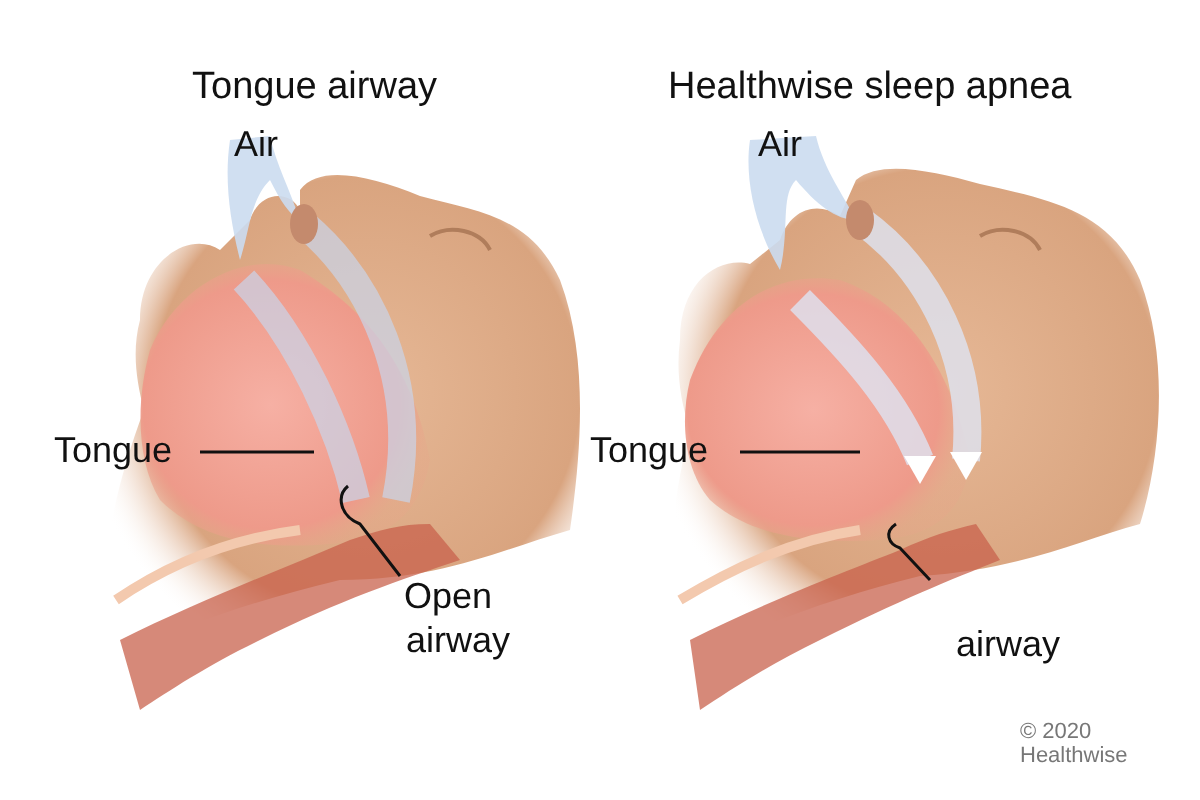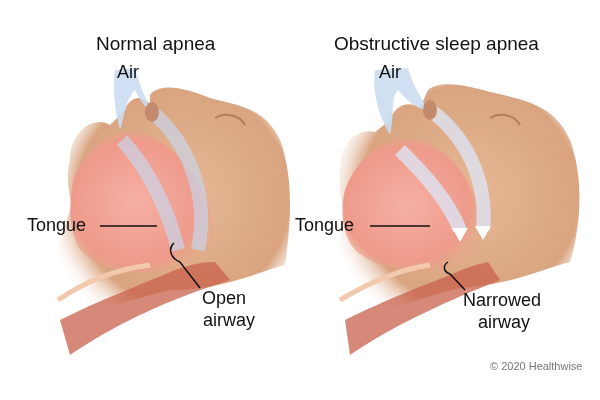--- a/index.html
+++ b/index.html
@@ -2,21 +2,21 @@
 <html><head>
 <meta charset="utf-8">
 <style>
   html, body { margin:0; padding:0; background:#ffffff; }
   body { width:600px; height:400px; position:relative; overflow:hidden; font-family:"Liberation Sans", sans-serif; color:#111; }
   .panel { position:absolute; top:0; width:300px; height:400px; }
   .panel-left { left:0; }
   .panel-right { left:290px; }
   .title { position:absolute; top:33px; font-size:19px; white-space:nowrap; }
   .lbl { position:absolute; font-size:18px; white-space:nowrap; line-height:21px; }
-  .credit { position:absolute; left:490px; top:360px; font-size:11px; color:#777; }
+  .credit { position:absolute; left:510px; top:360px; font-size:11px; color:#777; }
   svg { position:absolute; left:0; top:0; }
 </style>
 </head>
 <body>
 
 <div class="panel panel-left">
   <svg width="300" height="400" viewBox="0 0 300 400">
     <defs>
       <radialGradient id="skinL" cx="0.55" cy="0.45" r="0.6">
         <stop offset="0" stop-color="#e6b896"></stop>
@@ -41,21 +41,21 @@
     <path d="M122,140 C150,170 170,215 178,250" stroke="#c9d4ea" stroke-width="14" fill="none" opacity="0.7"></path>
     <path d="M152,112 C185,140 210,190 198,250" stroke="#c9d4ea" stroke-width="14" fill="none" opacity="0.7"></path>
 
     <path d="M215,118 C225,112 240,115 245,125" stroke="#b07d5b" stroke-width="2" fill="none"></path>
 
     <ellipse cx="152" cy="112" rx="7" ry="10" fill="#c48a6d"></ellipse>
 
     <line x1="100" y1="226" x2="157" y2="226" stroke="#111" stroke-width="1.5"></line>
     <path d="M174,243 C168,248 170,258 180,262 L200,288" stroke="#111" stroke-width="1.5" fill="none"></path>
   </svg>
-  <div class="title" style="left:96px;">Normal apnea</div>
+  <div class="title" style="left:96px;">Tongue airway</div>
   <div class="lbl" style="left:117px; top:62px;">Air</div>
   <div class="lbl" style="left:27px; top:215px;">Tongue</div>
   <div class="lbl" style="left:202px; top:288px;">Open</div>
   <div class="lbl" style="left:203px; top:310px;">airway</div>
 </div>
 
 <div class="panel panel-right">
   <svg width="310" height="400" viewBox="0 0 310 400">
     <defs>
       <radialGradient id="skinR" cx="0.55" cy="0.45" r="0.6">
@@ -76,20 +76,19 @@
     <path d="M85,70 C82,90 88,115 100,135 C105,115 100,98 108,90 C118,102 128,110 138,110 C132,98 122,85 118,68 Z" fill="#cbdcf0" opacity="0.9"></path>
     <path d="M110,150 C135,175 158,200 170,230" stroke="#dde4f2" stroke-width="14" fill="none" opacity="0.8"></path>
     <path d="M140,110 C175,135 198,180 193,230" stroke="#dde4f2" stroke-width="14" fill="none" opacity="0.8"></path>
     <polygon points="162,228 178,228 170,242" fill="#ffffff"></polygon>
     <polygon points="185,226 201,226 193,240" fill="#ffffff"></polygon>
     <path d="M200,118 C210,112 225,115 230,125" stroke="#b07d5b" stroke-width="2" fill="none"></path>
     <ellipse cx="140" cy="110" rx="7" ry="10" fill="#c48a6d"></ellipse>
     <line x1="80" y1="226" x2="140" y2="226" stroke="#111" stroke-width="1.5"></line>
     <path d="M158,262 C152,266 154,272 160,274 L175,290" stroke="#111" stroke-width="1.5" fill="none"></path>
   </svg>
-  <div class="title" style="left:44px;">Obstructive sleep apnea</div>
+  <div class="title" style="left:44px;">Healthwise sleep apnea</div>
   <div class="lbl" style="left:89px; top:62px;">Air</div>
   <div class="lbl" style="left:5px; top:215px;">Tongue</div>
-  <div class="lbl" style="left:173px; top:290px;">Narrowed</div>
   <div class="lbl" style="left:188px; top:312px;">airway</div>
 </div>
 
 <div class="credit">© 2020 Healthwise</div>
 
 </body></html>

